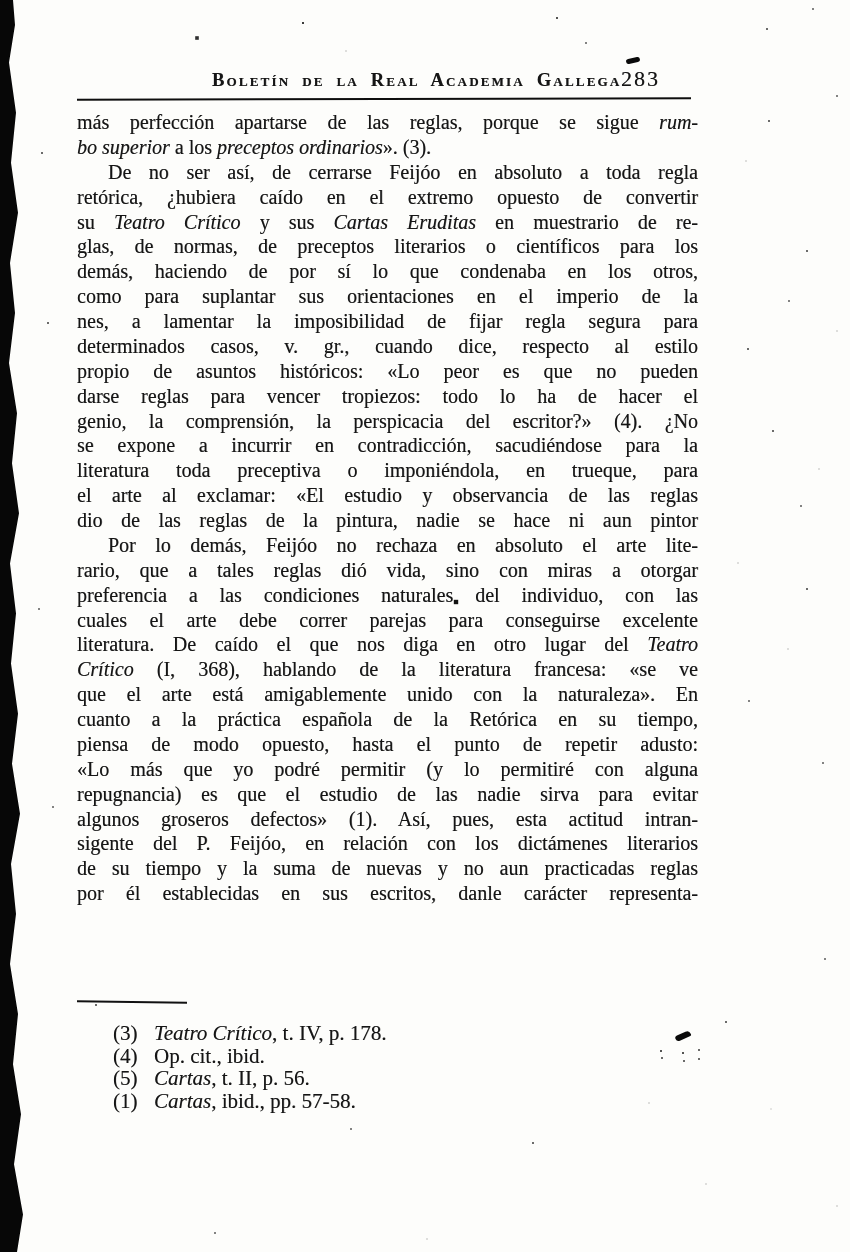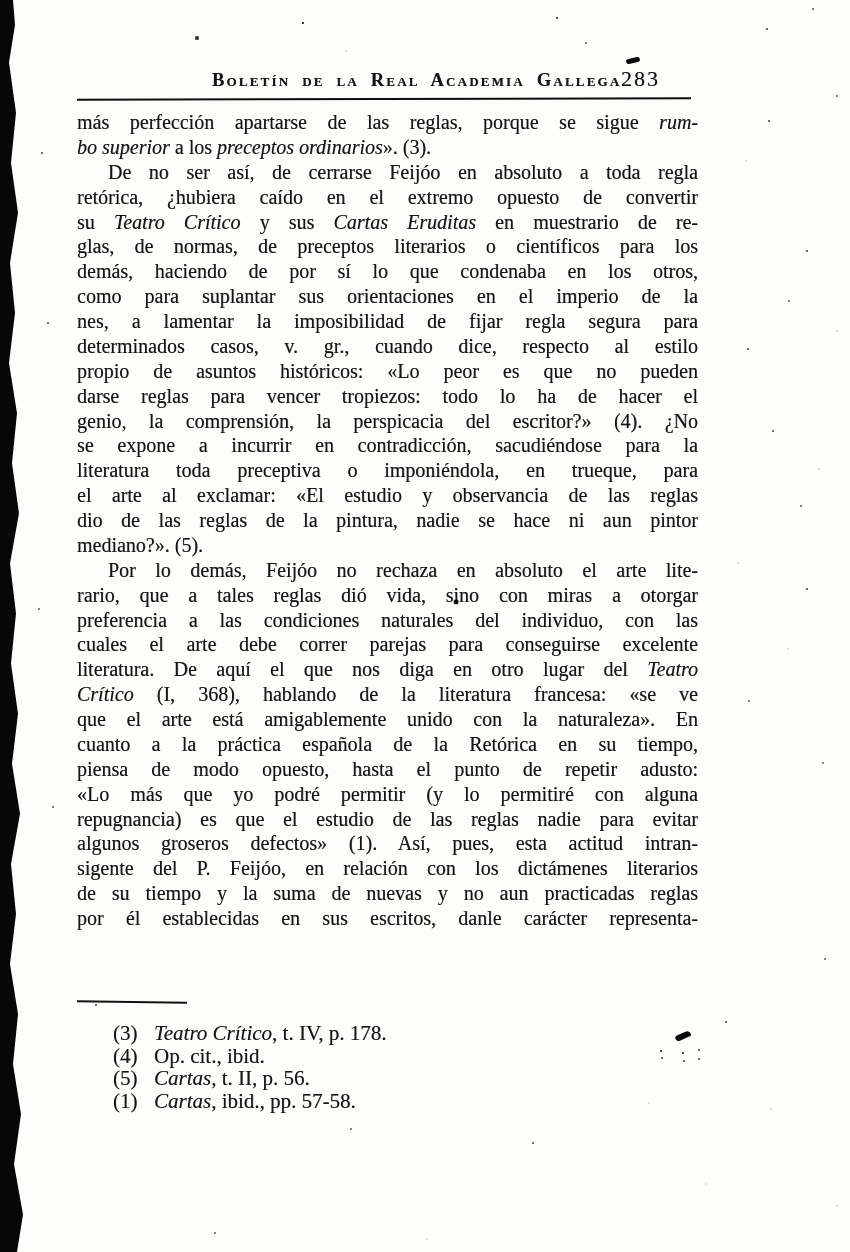--- a/index.html
+++ b/index.html
@@ -128,32 +128,31 @@
       <div class="line"><span>como para suplantar sus orientaciones en el imperio de la</span></div>
       <div class="line"><span>nes, a lamentar la imposibilidad de fijar regla segura para</span></div>
       <div class="line"><span>determinados casos, v. gr., cuando dice, respecto al estilo</span></div>
       <div class="line"><span>propio de asuntos históricos: «Lo peor es que no pueden</span></div>
       <div class="line"><span>darse reglas para vencer tropiezos: todo lo ha de hacer el</span></div>
       <div class="line"><span>genio, la comprensión, la perspicacia del escritor?» (4). ¿No</span></div>
       <div class="line"><span>se expone a incurrir en contradicción, sacudiéndose para la</span></div>
       <div class="line"><span>literatura toda preceptiva o imponiéndola, en trueque, para</span></div>
       <div class="line"><span>el arte al exclamar: «El estudio y observancia de las reglas</span></div>
       <div class="line"><span>dio de las reglas de la pintura, nadie se hace ni aun pintor</span></div>
-      <div class="line no-just"><span>mediano?». (5).</span></div>
       <div class="line indent"><span>Por lo demás, Feijóo no rechaza en absoluto el arte lite-</span></div>
       <div class="line"><span>rario, que a tales reglas dió vida, sino con miras a otorgar</span></div>
       <div class="line"><span>preferencia a las condiciones naturales del individuo, con las</span></div>
       <div class="line"><span>cuales el arte debe correr parejas para conseguirse excelente</span></div>
-      <div class="line"><span>literatura. De aquí el que nos diga en otro lugar del </span><em>Teatro</em></div>
+      <div class="line"><span>literatura. De caído el que nos diga en otro lugar del </span><em>Teatro</em></div>
       <div class="line"><em>Crítico</em><span> (I, 368), hablando de la literatura francesa: «se ve</span></div>
       <div class="line"><span>que el arte está amigablemente unido con la naturaleza». En</span></div>
       <div class="line"><span>cuanto a la práctica española de la Retórica en su tiempo,</span></div>
       <div class="line"><span>piensa de modo opuesto, hasta el punto de repetir adusto:</span></div>
       <div class="line"><span>«Lo más que yo podré permitir (y lo permitiré con alguna</span></div>
-      <div class="line"><span>repugnancia) es que el estudio de las reglas nadie para evitar</span></div>
+      <div class="line"><span>repugnancia) es que el estudio de las nadie sirva para evitar</span></div>
       <div class="line"><span>algunos groseros defectos» (1). Así, pues, esta actitud intran-</span></div>
       <div class="line"><span>sigente del P. Feijóo, en relación con los dictámenes literarios</span></div>
       <div class="line"><span>de su tiempo y la suma de nuevas y no aun practicadas reglas</span></div>
       <div class="line"><span>por él establecidas en sus escritos, danle carácter representa-</span></div>
     </div>
 
   <div class="fn-rule"></div>
 
   <div class="footnotes">
       <div class="fn-row"><span class="fn-num">(3)</span><span class="fn-text"><em>Teatro Crítico</em><span>, t. IV, p. 178.</span></span></div>

